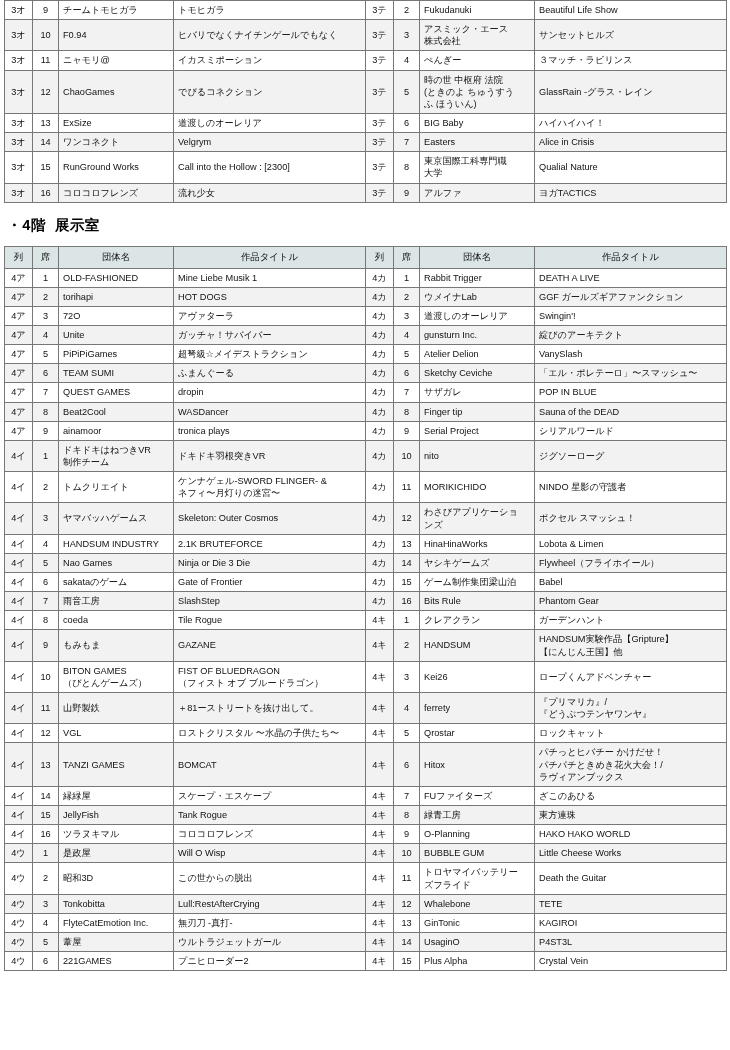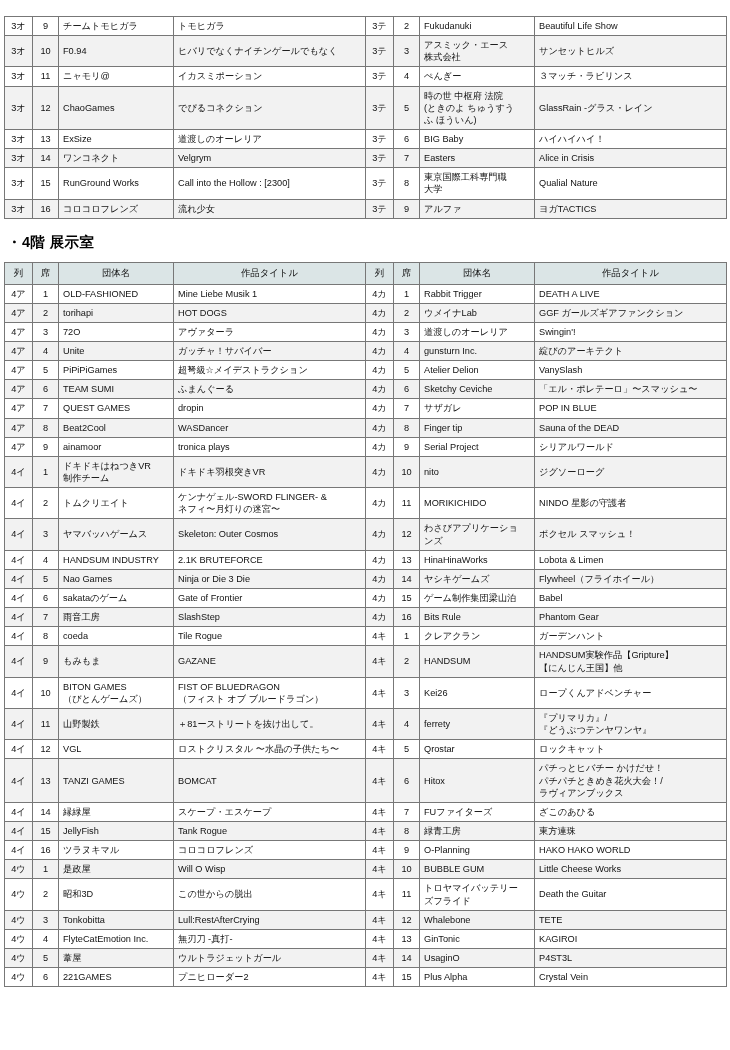--- a/index.html
+++ b/index.html
@@ -11,21 +11,21 @@
   body {
     width: 730px;
     height: 1050px;
     font-family: "Liberation Sans", "DejaVu Sans", sans-serif;
     color: #111111;
     -webkit-font-smoothing: antialiased;
   }
   .page {
     width: 700px;
     box-sizing: border-box;
-    padding: 16px 4px;
+    padding: 0 4px;
   }
 
   table.grid {
     border-collapse: collapse;
     table-layout: fixed;
     width: 722px;
     margin: 0;
     border: 1px solid #333333;
   }
   table.grid td,
@@ -64,20 +64,21 @@
   col.w-ttl  { width: 192px; }
 
   .section-title {
     font-size: 14.5px;
     font-weight: bold;
     letter-spacing: 0.4px;
     margin: 0;
     padding: 0 0 0 3px;
     color: #000000;
     line-height: 1;
+    font-family: Liberation Mono, monospace;
   }
   .spacer-top { height: 16px; }
   .spacer-mid { height: 13px; }
 </style>
 </head>
 <body>
 
 <div class="page">
 
   <table class="grid">

